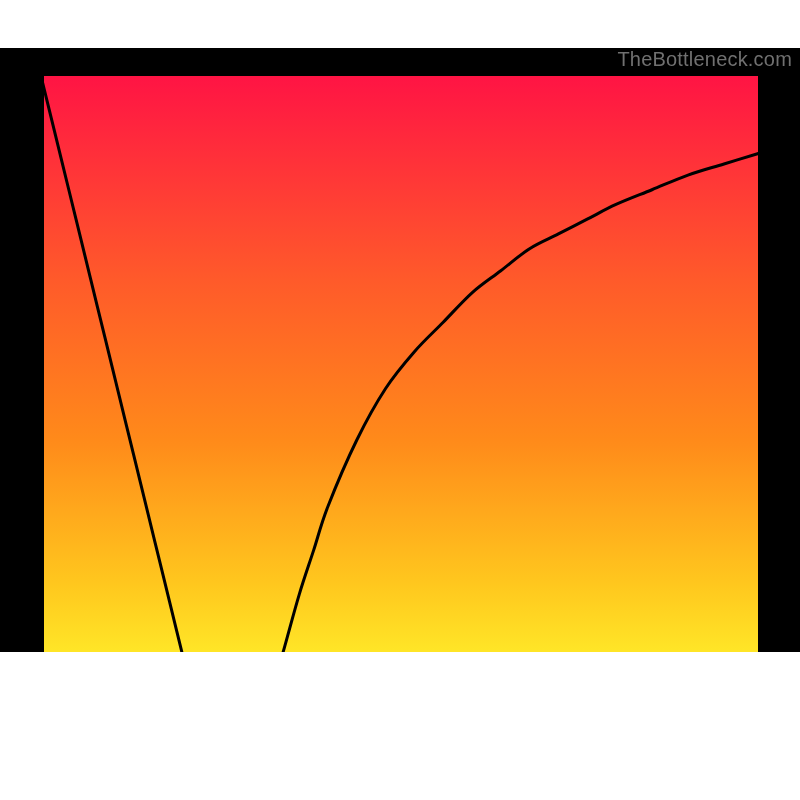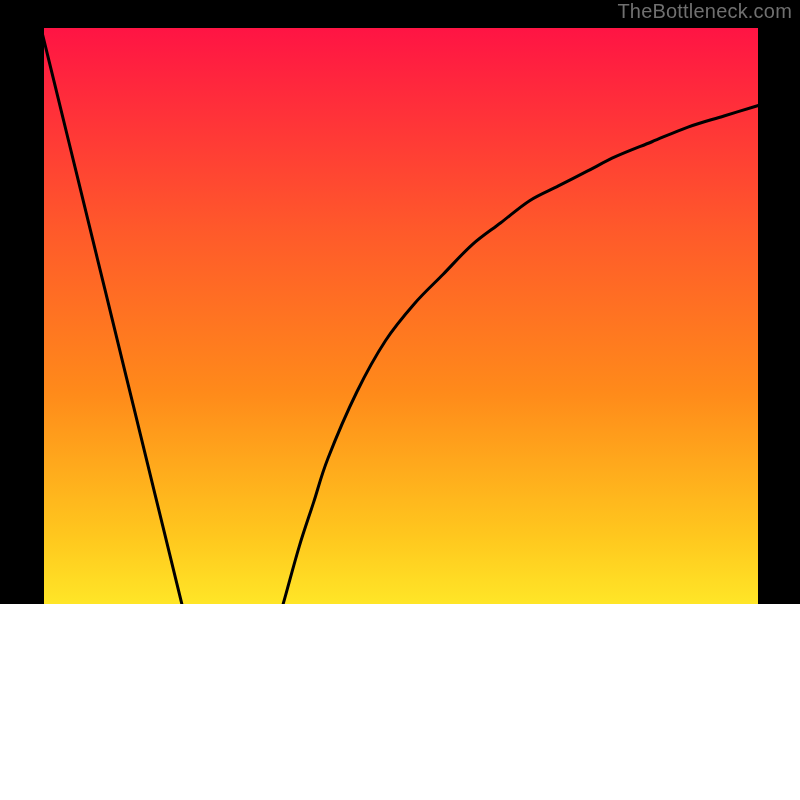--- a/index.html
+++ b/index.html
@@ -5,20 +5,21 @@
   body {
     margin: 0;
     padding: 0;
     background: #fff;
     font-family: Arial, Helvetica, sans-serif;
   }
   .wrap {
     width: 800px;
     height: 604px;
     position: relative;
+    margin-top: 48px;
   }
   .watermark {
     position: absolute;
     top: 0;
     right: 8px;
     color: #707070;
     font-size: 20px;
     font-weight: 500;
     letter-spacing: 0.2px;
     z-index: 10;

